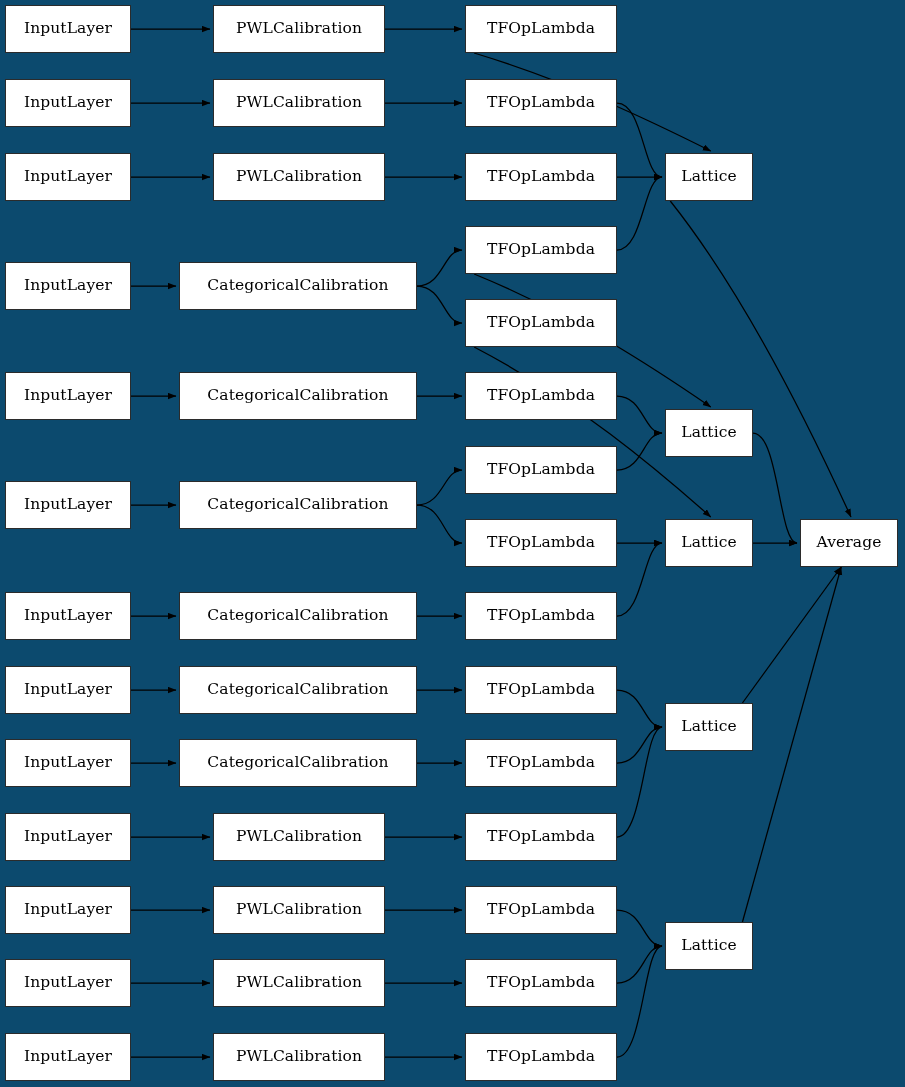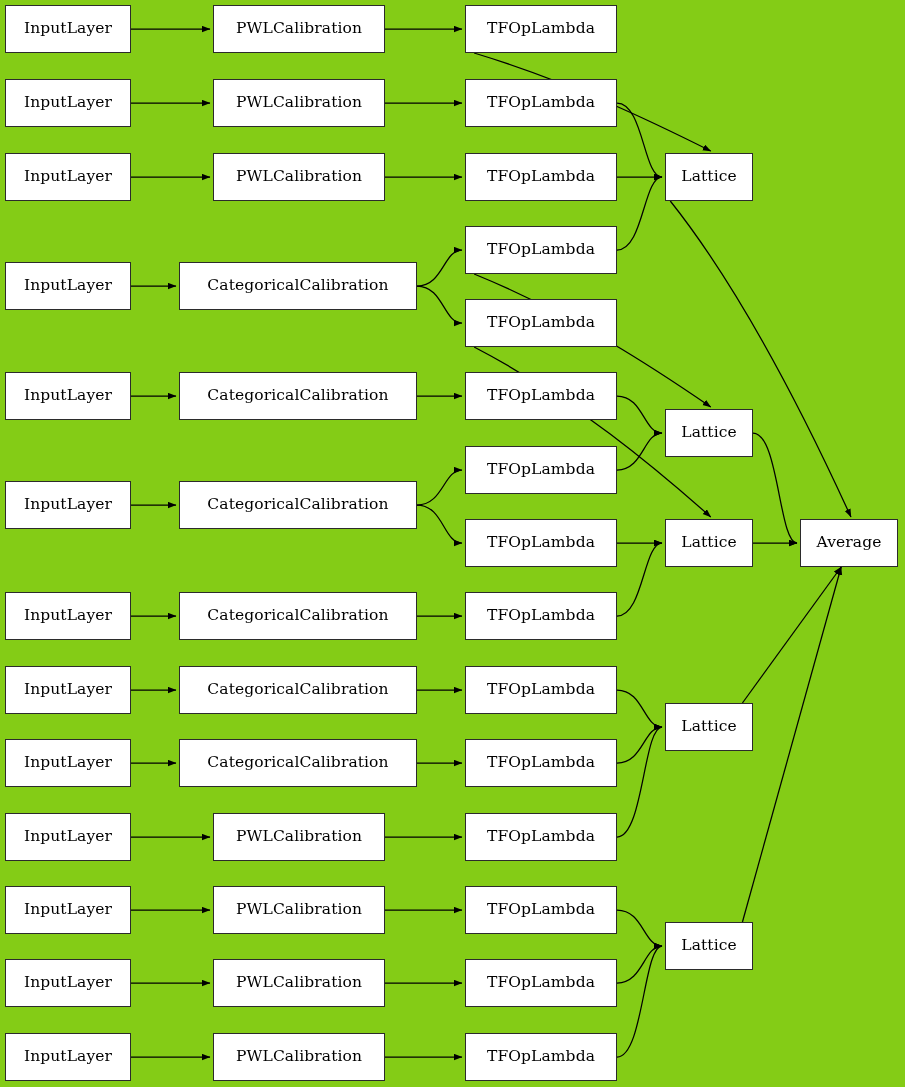--- a/index.html
+++ b/index.html
@@ -1,17 +1,17 @@
 <!DOCTYPE html>
 <html><head>
 <meta charset="utf-8">
 <style>
   html,body{margin:0;padding:0;background:#ffffff;}
   body{font-family:"DejaVu Serif","Liberation Serif",serif;}
-  #canvas{position:relative;width:905px;height:1087px;background:#84cc16;overflow:hidden;}
+  #canvas{position:relative;width:905px;height:1087px;background:#0c4a6e;overflow:hidden;}
   #edges{position:absolute;left:0;top:0;width:905px;height:1087px;}
   .node{
     position:absolute;
     box-sizing:border-box;
     border:1px solid #2b2b2b;
     background:#ffffff;
     display:flex;
     align-items:center;
     justify-content:center;
     font-family:"DejaVu Serif","Liberation Serif",serif;

